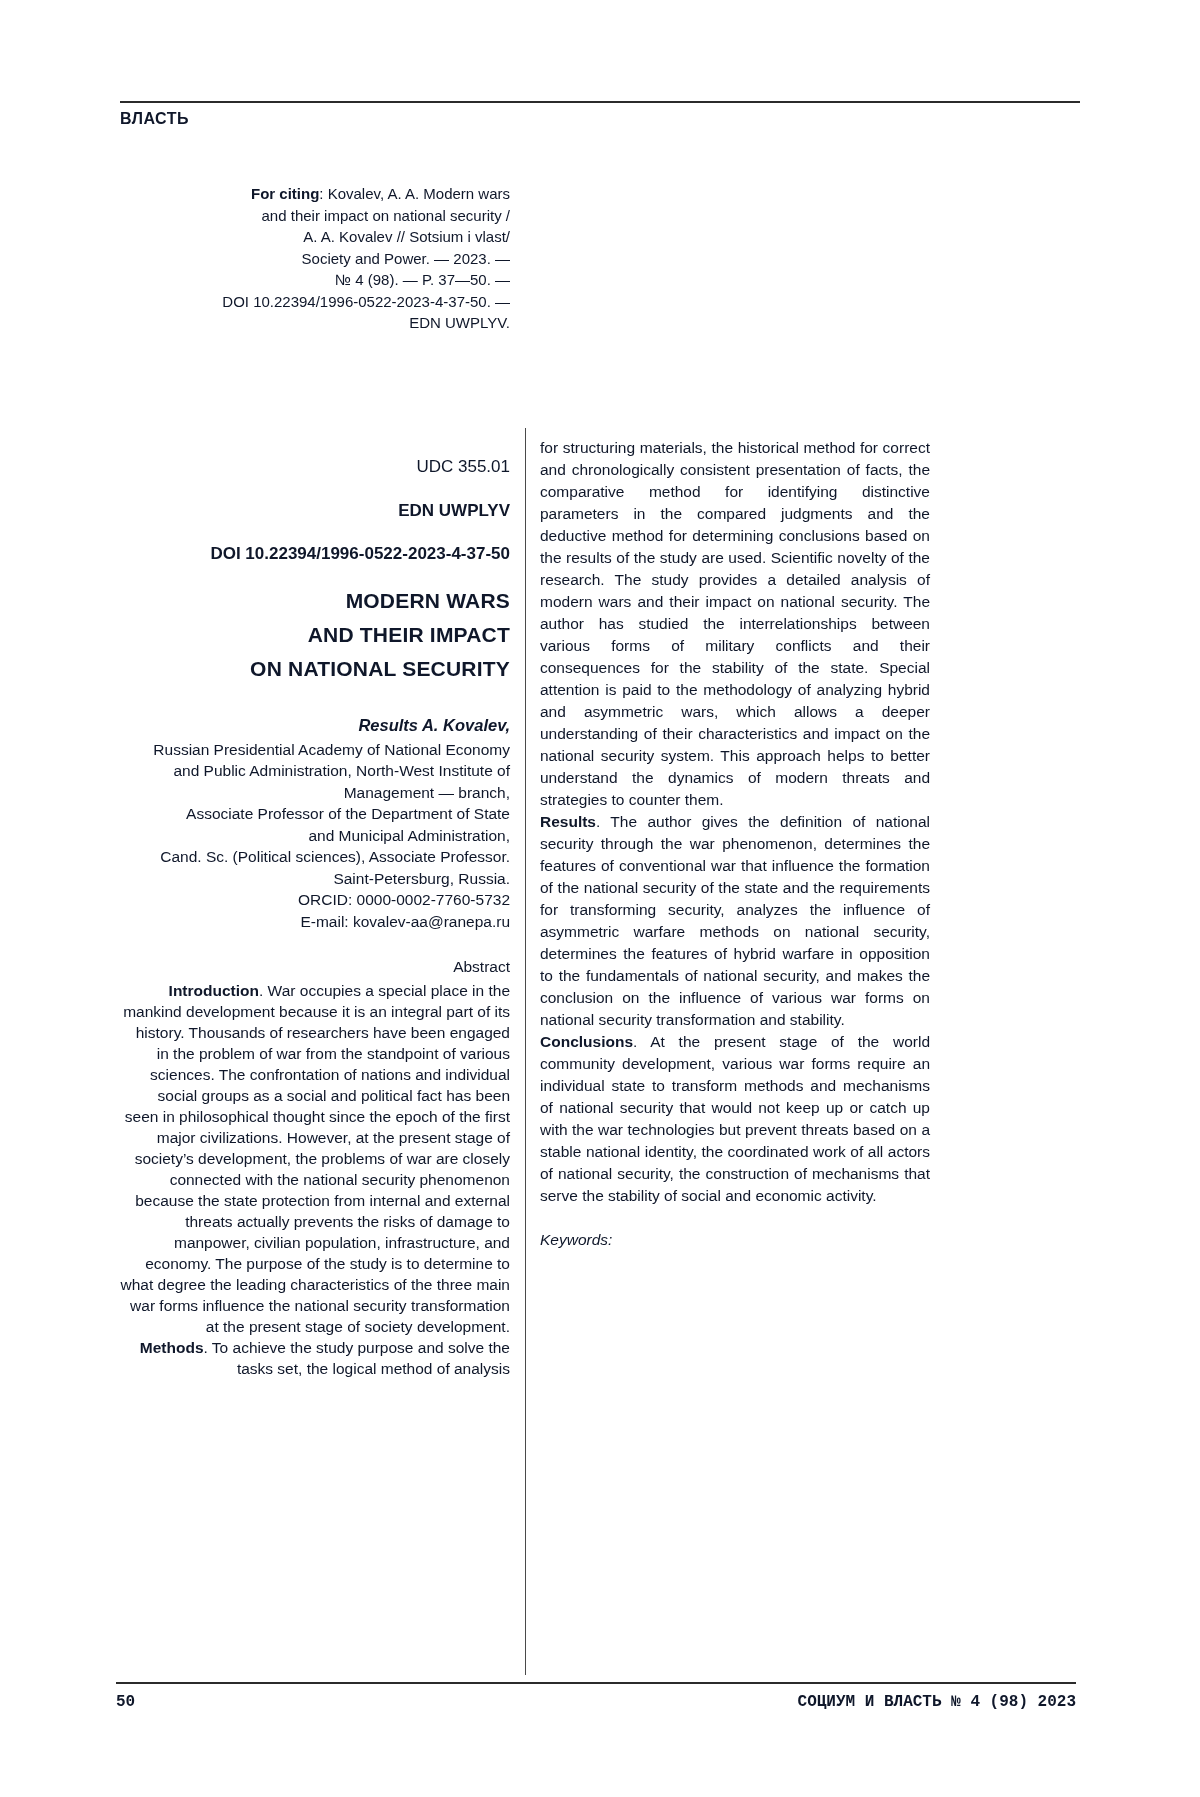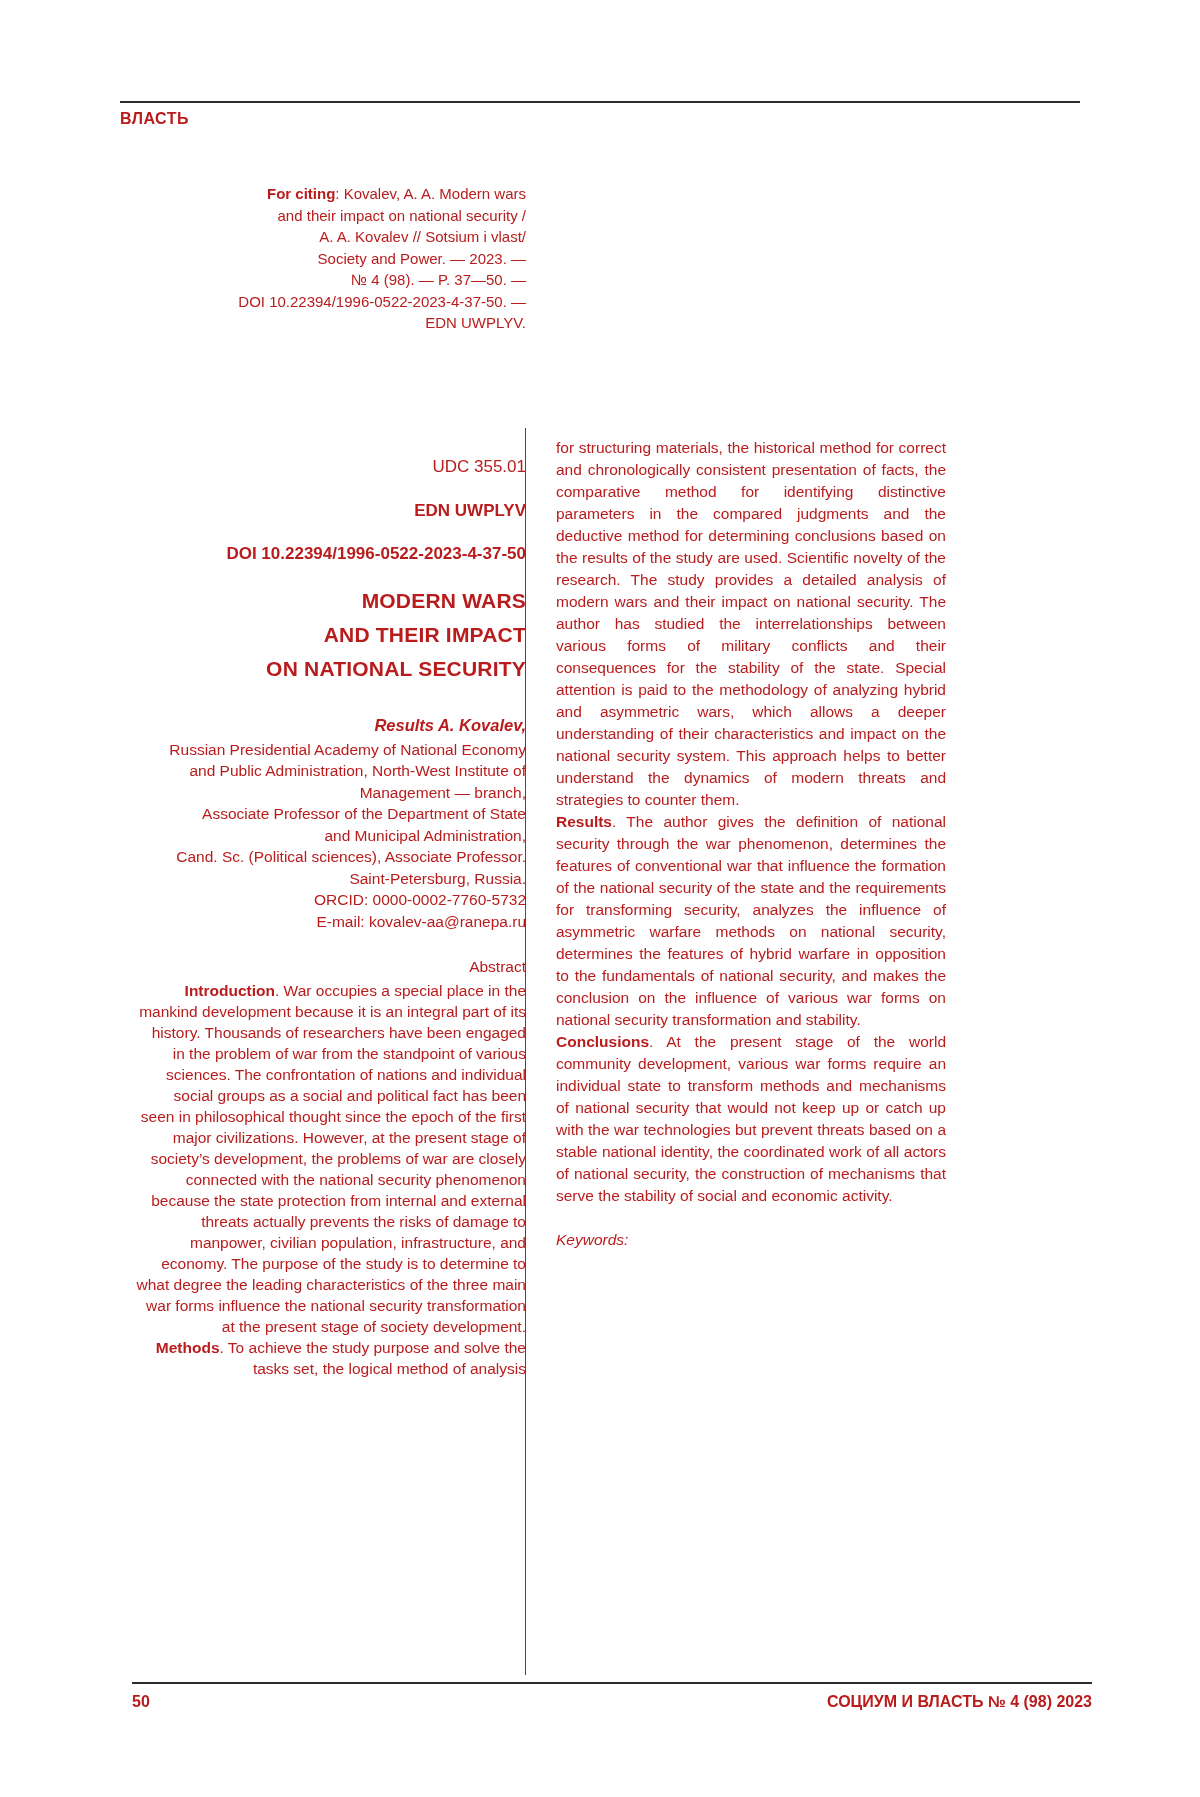--- a/index.html
+++ b/index.html
@@ -3,42 +3,42 @@
 <meta charset="utf-8">
 <style>
   * { margin: 0; padding: 0; box-sizing: border-box; }
   html, body { background: #ffffff; }
   .page {
     position: relative;
     width: 1200px;
     height: 1797px;
     margin: 0 auto;
     background: #ffffff;
-    color: #b91c1c;
+    color: #0f172a;
     font-family: "Liberation Sans", "DejaVu Sans", sans-serif;
     overflow: hidden;
   }
   .b { font-weight: bold; }
   .pre { white-space: pre-line; }
 
   .top-rule {
     position: absolute;
     left: 120px; top: 101px;
     width: 960px; height: 2px;
     background: #2b2b2b;
   }
   .running-head {
     position: absolute;
     left: 120px; top: 110px;
     font-size: 16px;
     font-weight: bold;
     letter-spacing: 0.5px;
   }
 
-  .col { position: absolute; width: 390px; margin-left: 16px; }
+  .col { position: absolute; width: 390px; }
   .col-left  { left: 120px; top: 183px; text-align: right; }
   .col-right { left: 540px; top: 437px; text-align: left; }
 
   .citation { font-size: 15px; line-height: 21.5px; }
 
   .meta-line { font-size: 17px; line-height: 21px; }
   .meta-udc  { margin-top: 122px; }
   .meta-edn  { margin-top: 23px; }
   .meta-doi  { margin-top: 22px; }
 
@@ -81,21 +81,21 @@
   }
   .keywords { font-size: 15.5px; line-height: 22px; }
 
   .divider {
     position: absolute;
     left: 525px; top: 428px;
     width: 1px; height: 1247px;
     background: #4a4a4a;
   }
 
-  .footer { position: absolute; left: 132px; top: 1682px; width: 960px; }
+  .footer { position: absolute; left: 116px; top: 1682px; width: 960px; font-family: Liberation Mono, monospace; }
   .bottom-rule { height: 2px; background: #2b2b2b; }
   .footer-row {
     display: flex;
     justify-content: space-between;
     align-items: baseline;
     margin-top: 9px;
     font-size: 16px;
   }
 </style>
 </head>

